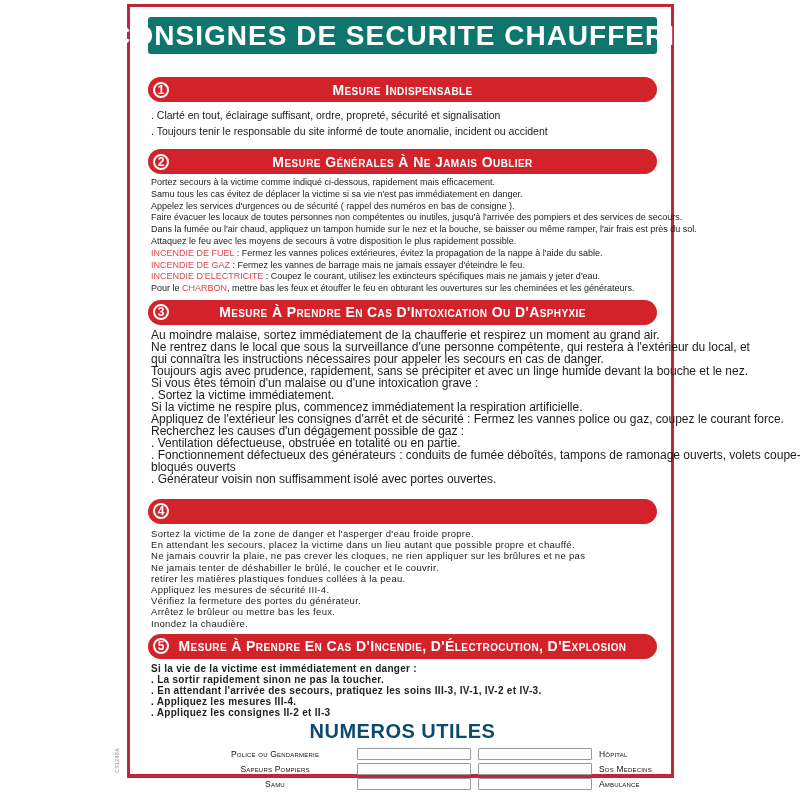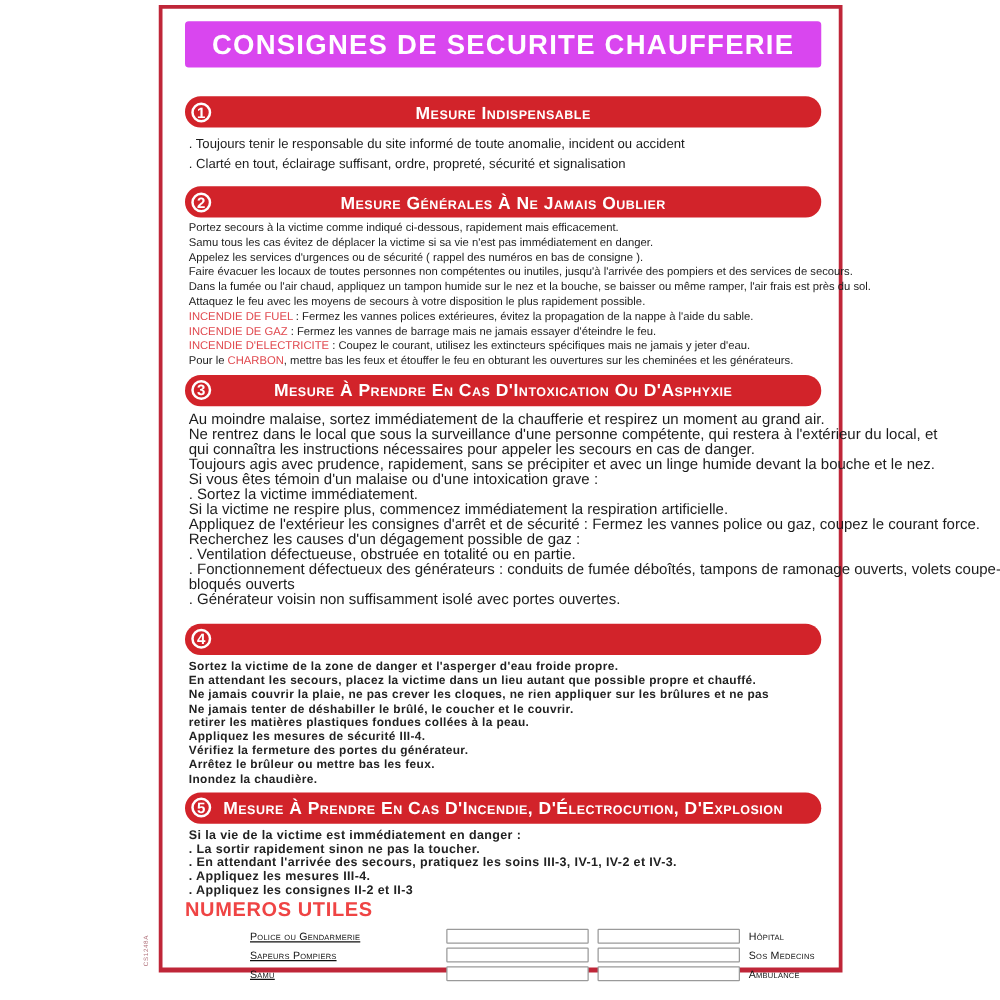--- a/index.html
+++ b/index.html
@@ -5,23 +5,23 @@
   * { margin:0; padding:0; box-sizing:border-box; }
   html,body { width:800px; height:800px; background:#ffffff; font-family:"Liberation Sans", sans-serif; position:relative; overflow:hidden; }
 
   .poster {
     position:absolute; left:127px; top:4px; width:547px; height:774px;
     background:#fff; border:3px solid #bf2638; border-bottom-width:4px;
     padding:5px 14px 0 18px;
   }
 
   .banner {
-    margin-top:5px; height:37px; background:#d946ef; border-radius:3px;
+    margin-top:5px; height:37px; background:#0f766e; border-radius:3px;
     display:flex; align-items:center; justify-content:center;
-    color:#fff; font-weight:bold; font-size:22px; letter-spacing:1px; white-space:nowrap;
+    color:#fff; font-weight:bold; font-size:28px; letter-spacing:1px; white-space:nowrap;
   }
 
   .section-bar {
     position:relative; height:25px; background:#d2232a; border-radius:13px;
     display:flex; align-items:center; justify-content:center; color:#fff;
   }
   .bar-1 { margin-top:23px; }
   .badge {
     position:absolute; left:5px; top:50%; transform:translateY(-50%);
     width:16px; height:16px; border:2px solid #fff; border-radius:50%;
@@ -32,36 +32,36 @@
 
   .sec-body { color:#1c1c1c; }
   .sec-body .line { white-space:nowrap; }
   .sec-1 { padding:5px 0 10px 3px; }
   .sec-1 .line { font-size:10.5px; line-height:16px; }
   .sec-2 { padding:3px 0 5px 3px; }
   .sec-2 .line { font-size:9px;   line-height:11.8px; }
   .sec-3 { padding:4px 0 14px 3px; }
   .sec-3 .line { font-size:12px; line-height:12px; }
   .sec-4 { padding:4px 0 5px 3px; }
-  .sec-4 .line { font-size:9.5px; line-height:11.2px; font-weight:bold; letter-spacing:0.3px; color:#222; }
+  .sec-4 .line { font-size:9.5px; line-height:11.2px; font-weight:normal; letter-spacing:0.3px; color:#222; }
   .sec-5 { padding:4px 0 0 3px; }
   .sec-5 .line { font-size:10px;  line-height:11px;  font-weight:bold; letter-spacing:0.3px; color:#222; }
   .red-seg { color:#e0474d; }
 
   .numbers-title {
-    margin-top:2px; color:#ef4444; font-weight:bold;
-    font-size:16px; letter-spacing:0.5px;
+    margin-top:2px; text-align:center; color:#0c4a6e; font-weight:bold;
+    font-size:20px; letter-spacing:0.5px;
   }
   .numbers-table { margin-top:5px; display:flex; flex-direction:column; gap:3px; }
   .num-row {
     display:grid; grid-template-columns:150px 114px 114px 1fr;
     column-gap:7px; align-items:center; margin-left:52px;
   }
   .num-label { font-variant:small-caps; font-size:8.5px; color:#111; letter-spacing:0.2px; white-space:nowrap; }
-  .num-label.left  { text-align:left;text-decoration:underline; }
+  .num-label.left  { text-align:center; }
   .num-label.right { text-align:left; }
   .num-box { height:12px; background:#fff; border:1px solid #9a9a9a; border-radius:1px; }
 
   .side-code {
     position:absolute; left:114px; top:748px; font-size:5px; color:#b0707a;
     writing-mode:vertical-rl; transform:rotate(180deg); letter-spacing:0.5px;
   }
 </style>
 </head>
 <body>
@@ -70,22 +70,22 @@
   <div class="banner">
     <span>CONSIGNES DE SECURITE CHAUFFERIE</span>
   </div>
 
   <div id="sections">
       <div class="section-bar bar-1">
         <div class="badge">1</div>
         <div class="bar-title">Mesure Indispensable</div>
       </div>
       <div class="sec-body sec-1">
+        <div class="line"><span>. Clarté en tout, éclairage suffisant, ordre, propreté, sécurité et signalisation</span></div>
         <div class="line"><span>. Toujours tenir le responsable du site informé de toute anomalie, incident ou accident</span></div>
-        <div class="line"><span>. Clarté en tout, éclairage suffisant, ordre, propreté, sécurité et signalisation</span></div>
       </div>
       <div class="section-bar bar-2">
         <div class="badge">2</div>
         <div class="bar-title">Mesure Générales À Ne Jamais Oublier</div>
       </div>
       <div class="sec-body sec-2">
         <div class="line"><span>Portez secours à la victime comme indiqué ci-dessous, rapidement mais efficacement.</span></div>
         <div class="line"><span>Samu tous les cas évitez de déplacer la victime si sa vie n'est pas immédiatement en danger.</span></div>
         <div class="line"><span>Appelez les services d'urgences ou de sécurité ( rappel des numéros en bas de consigne ).</span></div>
         <div class="line"><span>Faire évacuer les locaux de toutes personnes non compétentes ou inutiles, jusqu'à l'arrivée des pompiers et des services de secours.</span></div>

